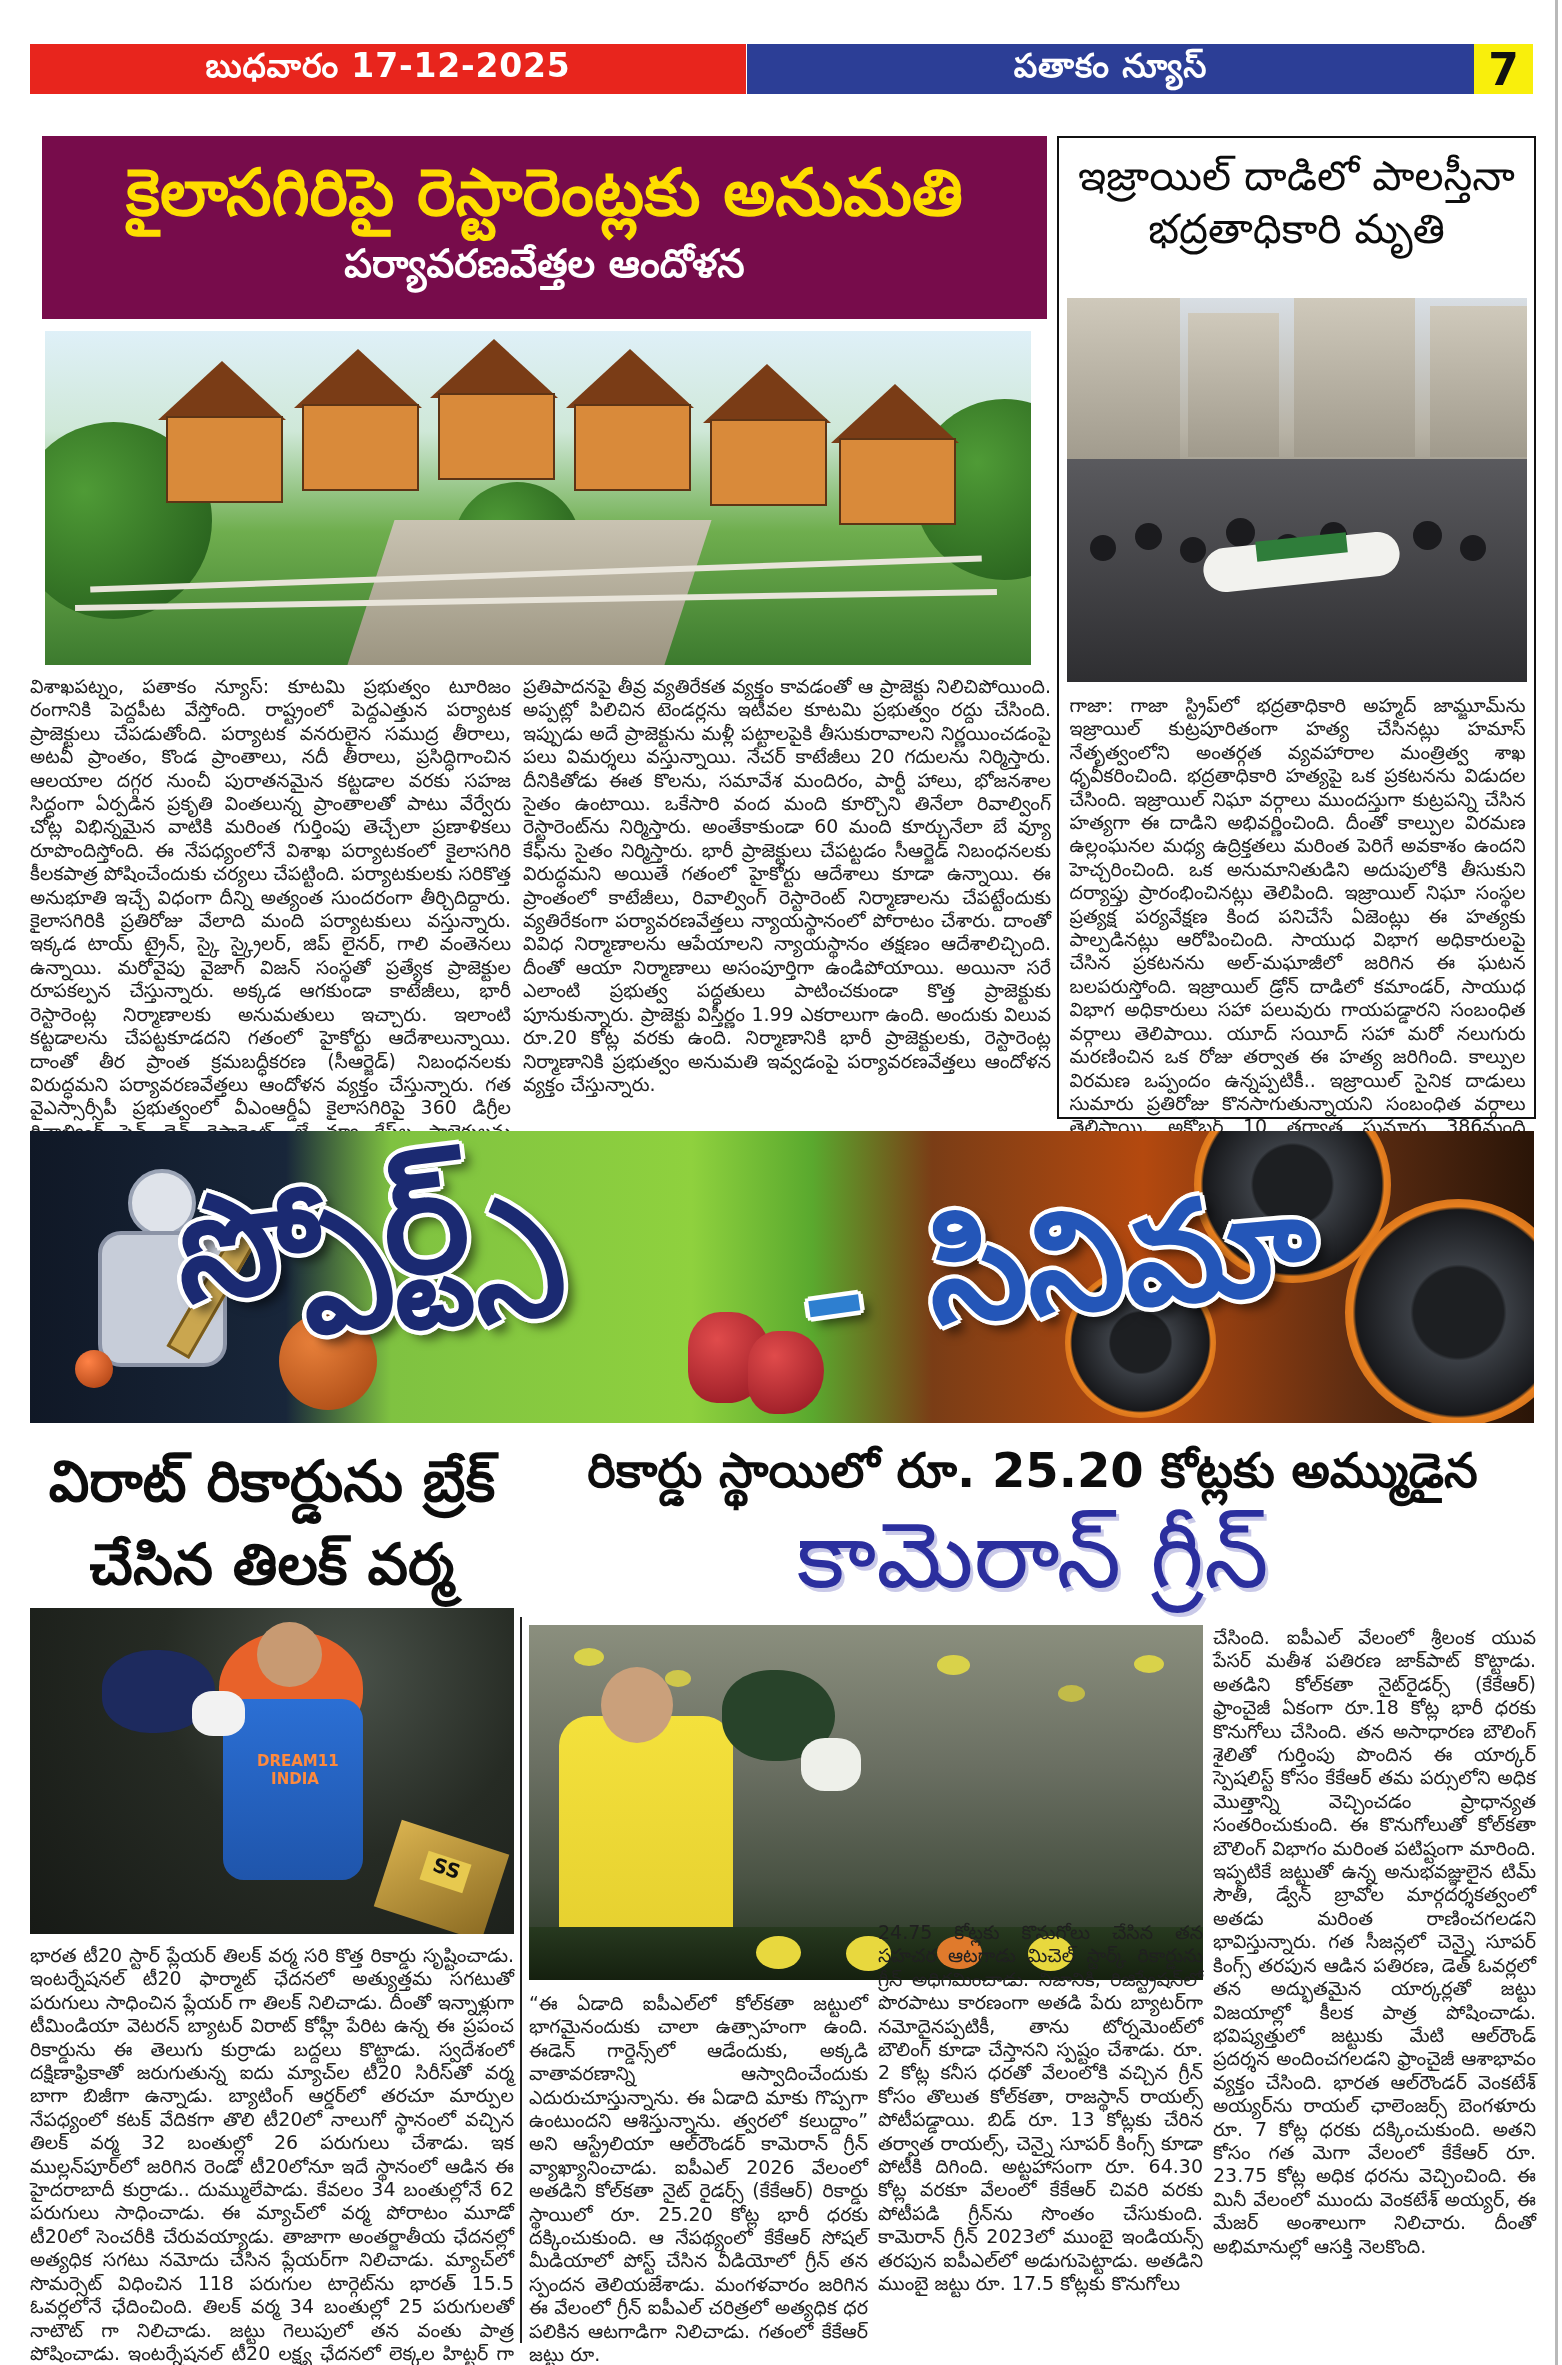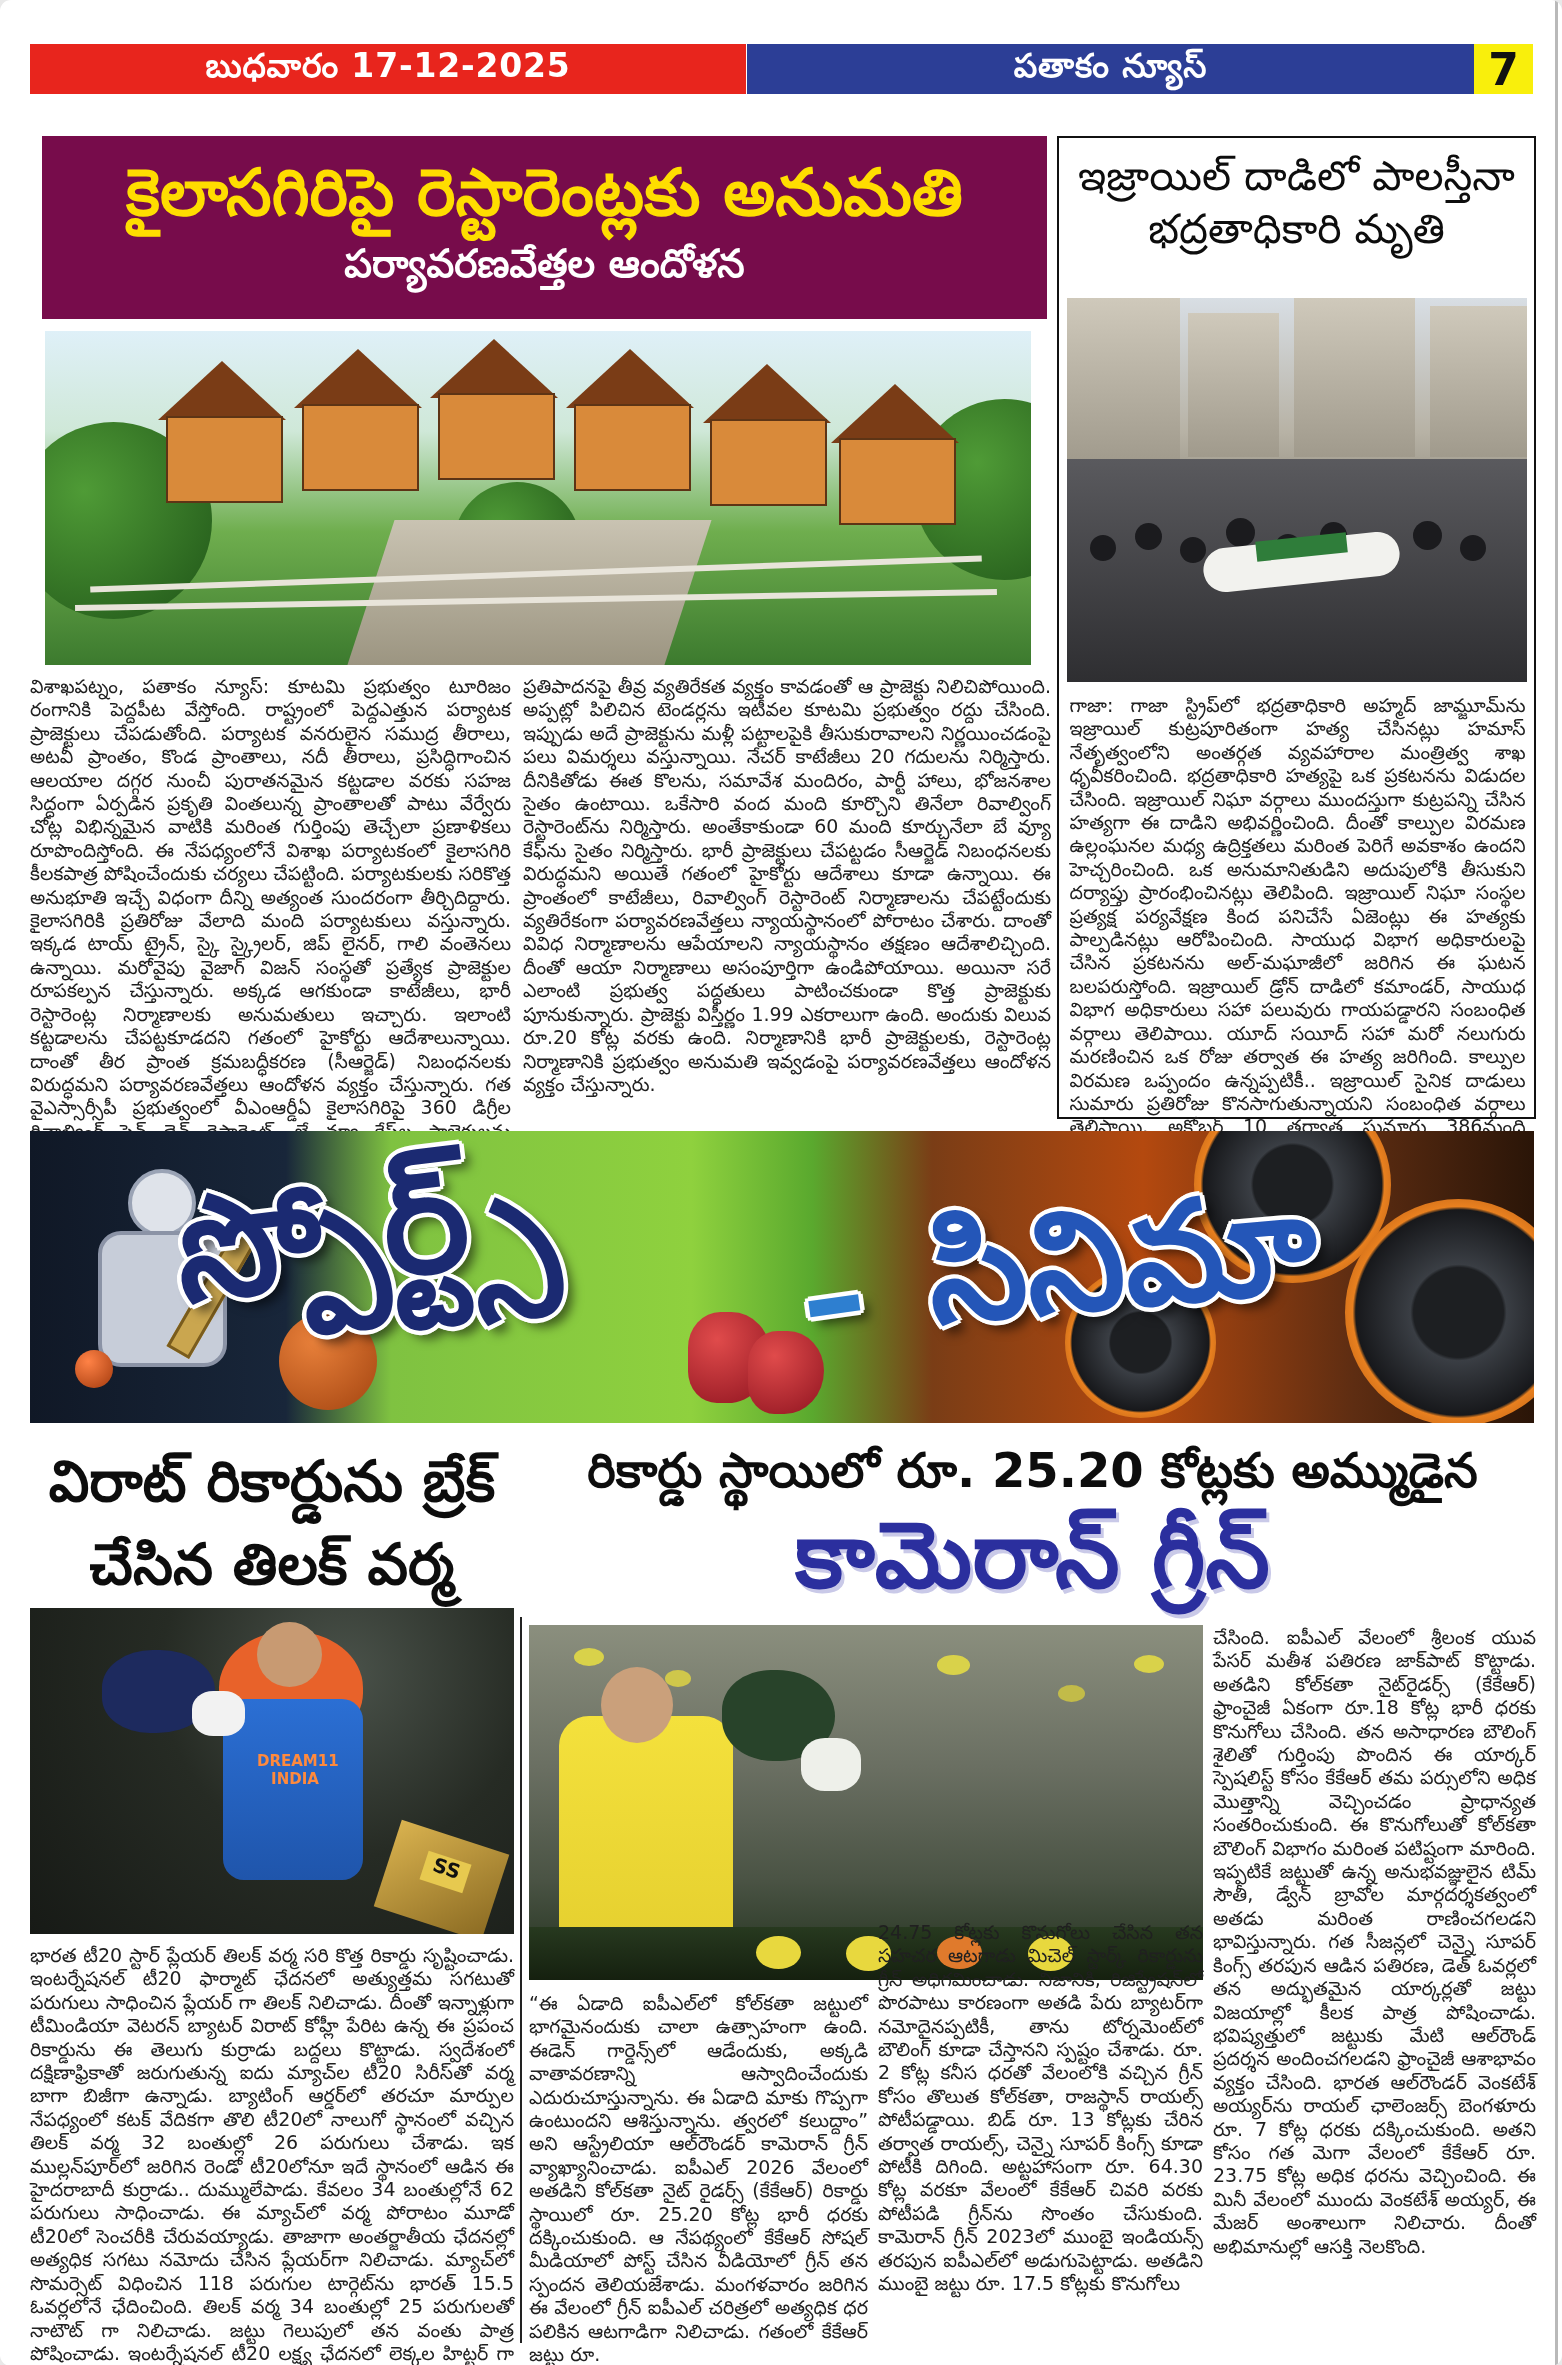--- a/index.html
+++ b/index.html
@@ -1,17 +1,17 @@
 <!DOCTYPE html>
 <html style="font-size:12px"><head>
 <meta charset="utf-8">
 <style>
   html,body{margin:0;padding:0;background:#e9e9e9;}
   #page{position:relative;width:1562px;height:2366px;background:#ffffff;overflow:hidden;
-        font-family:"DejaVu Sans","Liberation Sans",sans-serif;color:#1c1c1c;border-radius:11px;}
+        font-family:"DejaVu Sans","Liberation Sans",sans-serif;color:#1c1c1c;}
   .abs{position:absolute;}
   
   .mast-red{left:30px;top:44px;width:716px;height:50px;background:#e8251d;display:flex;align-items:center;justify-content:center;}
   .mast-blue{left:747px;top:44px;width:727px;height:50px;background:#2c3e96;display:flex;align-items:center;justify-content:center;}
   .mast-yellow{left:1474px;top:44px;width:59px;height:50px;background:#f9ef0c;display:flex;align-items:center;justify-content:center;}
   .mast-red span,.mast-blue span{color:#ffffff;font-weight:bold;font-size:33px;letter-spacing:0.8px;}
   .mast-yellow span{color:#111;font-weight:bold;font-size:44px;}
   
   .lead-head{left:42px;top:136px;width:1005px;height:183px;background:#770c4b;display:flex;flex-direction:column;align-items:center;justify-content:center;}
   .lead-title{color:#ffdd00;font-weight:bold;font-size:65px;line-height:1.05;text-align:center;}
@@ -48,21 +48,21 @@
   .w-sports{left:147px;top:13.6px;font-size:144px;transform:rotate(-7deg);}
   .w-dash{left:771px;top:91px;font-size:128px;color:#2e7fd0;transform:rotate(-8deg);}
   .w-cinema{left:899px;top:45px;font-size:140px;color:#2456b8;transform:rotate(-5deg);}
   
   .tilak-head{left:30px;top:1440px;width:484px;text-align:center;font-weight:bold;font-size:57px;line-height:1.45;color:#0d0d0d;}
   .tilak-photo{left:30px;top:1608px;width:484px;height:326px;overflow:hidden;background:radial-gradient(circle at 65% 20%,#4a524a 0%,#262b24 45%,#171a16 100%);}
   .tilak-body{left:30px;top:1944px;width:484px;height:399px;}
   .vrule{position:absolute;background:#222;width:2.3px;}
   
   .green-top{left:529px;top:1442px;width:1007px;text-align:center;font-weight:bold;font-size:48px;color:#0d0d0d;}
-  .green-main{left:529px;top:1502px;width:1007px;text-align:center;font-weight:bold;font-size:92px;color:#2b2f9e;text-shadow:3px 3.8px 0 #c9c9e8;}
+  .green-main{left:529px;top:1502px;width:1007px;text-align:center;font-weight:normal;font-size:92px;color:#2b2f9e;text-shadow:3px 3.8px 0 #c9c9e8;}
   .green-photo{left:529px;top:1625px;width:674px;height:355px;overflow:hidden;background:linear-gradient(180deg,#8b8f7e 0%,#6a6f62 40%,#4a5344 72%,#20301c 100%);}
   .spec{position:absolute;border-radius:50%;}
   .green-c3{left:1213px;top:1626px;width:323px;height:716px;}
   .green-c1{left:529px;top:1992px;width:339px;height:351px;}
   .green-c2{left:878px;top:1921px;width:325px;height:351px;}
   .edge-line{position:absolute;right:4.5px;top:0;width:2.3px;height:2366px;background:#b9b9b9;}
 </style>
 </head>
 <body>
 

